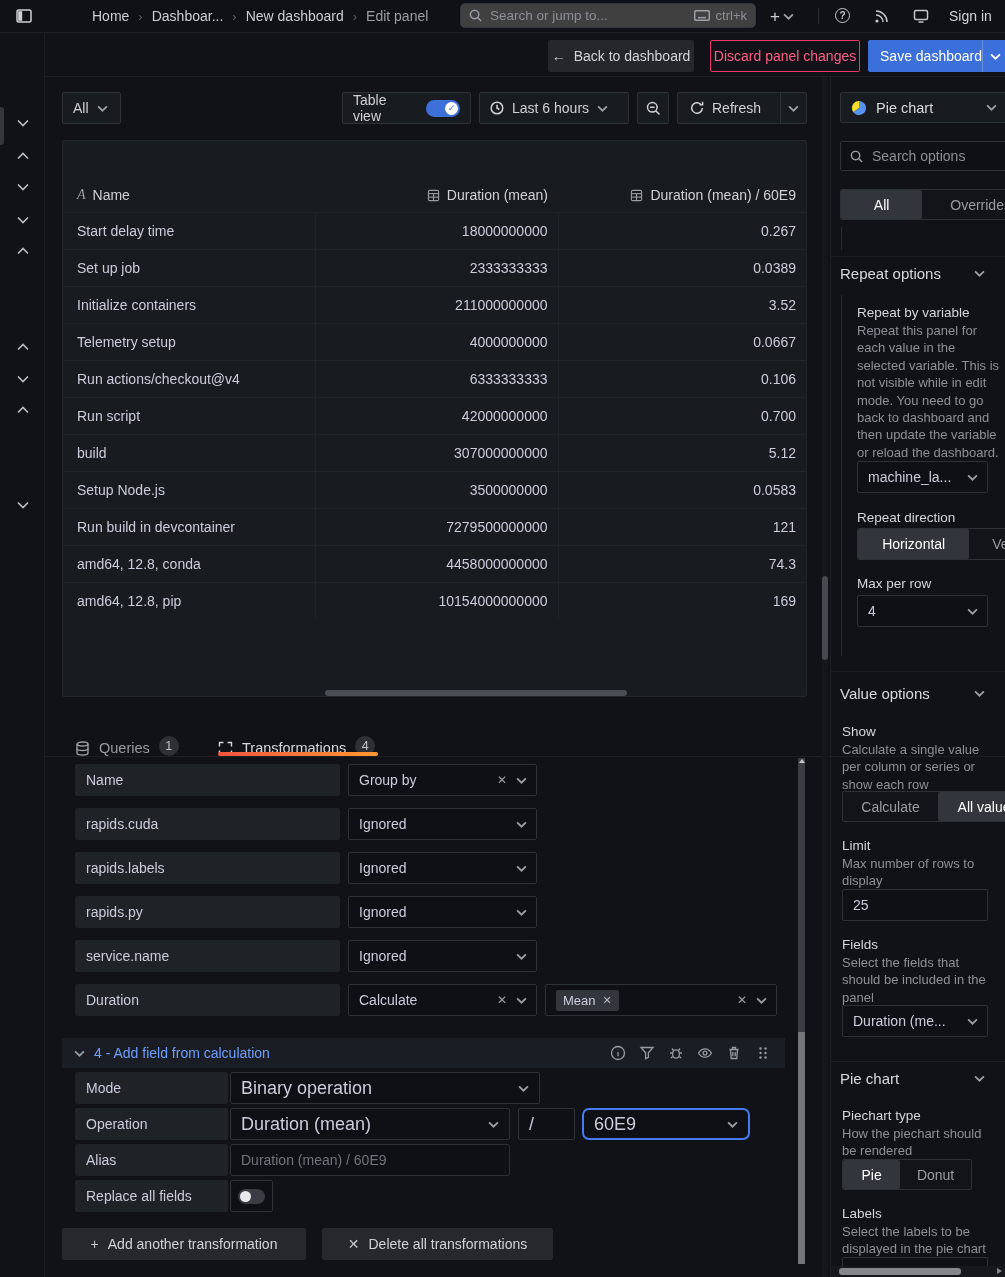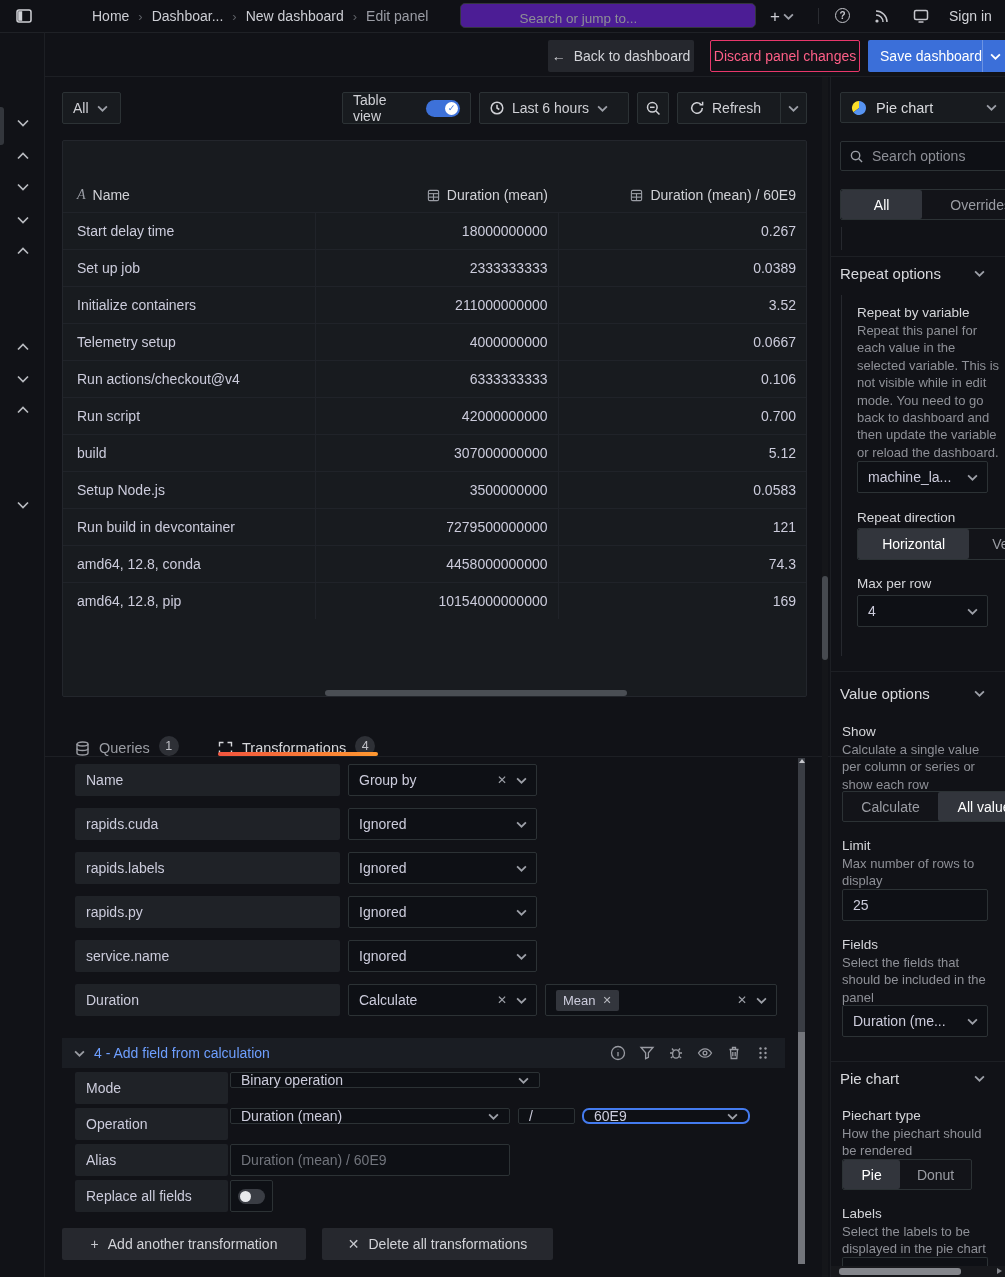--- a/index.html
+++ b/index.html
@@ -9,21 +9,21 @@
   svg{display:block;}
   .caret{width:11px;height:7px;stroke:#9da0a8;fill:none;stroke-width:1.6;flex:none;}
   .sp{flex:1;}
   
   #topbar{position:absolute;left:0;top:0;width:1005px;height:32px;background:#101116;border-bottom:1px solid #1f2126;}
   #dockbtn{position:absolute;left:16px;top:8px;width:16px;height:16px;}
   #breadcrumbs{position:absolute;left:92px;top:0;height:32px;display:flex;align-items:center;font-size:14px;}
   .crumb{color:#cdced4;cursor:pointer;}
   .crumb.last{color:#9b9da5;}
   .sep{color:#5d6066;padding:0 9px;font-size:13px;}
-  #searchbox{position:absolute;left:460px;top:3px;width:296px;height:25px;background:#4c1d95;border:1px solid #33363d;border-radius:5px;display:flex;align-items:center;padding:0 8px;box-sizing:border-box;gap:6px;flex-direction:column;}
+  #searchbox{position:absolute;left:460px;top:3px;width:296px;height:25px;background:#404040;border:1px solid #33363d;border-radius:5px;display:flex;align-items:center;padding:0 8px;box-sizing:border-box;gap:6px;}
   #searchbox input{flex:1;background:transparent;border:none;outline:none;color:#ccccdc;font-size:13.5px;font-family:inherit;min-width:0;}
   #searchbox input::placeholder{color:#8d8f96;}
   .shortcut{color:#8d8f96;font-size:13px;}
   #plusgroup{position:absolute;left:770px;top:0;height:32px;display:flex;align-items:center;gap:3px;color:#cdced4;}
   #plusgroup .plus{font-size:17px;line-height:1;}
   #topdiv{position:absolute;left:818px;top:8px;width:1px;height:16px;background:#2a2c31;}
   #helpbtn{position:absolute;left:835px;top:8px;width:15px;height:15px;border:1.4px solid #c4c5cb;border-radius:50%;color:#c4c5cb;font-size:10px;font-weight:bold;display:flex;align-items:center;justify-content:center;box-sizing:border-box;}
   .topicon{stroke:#c4c5cb;fill:none;stroke-width:1.5;}
   #signin{position:absolute;left:949px;top:0;height:32px;display:flex;align-items:center;font-size:14px;color:#d2d3d8;cursor:pointer;}
   
@@ -82,21 +82,21 @@
   .clr{color:#9da0a8;font-size:12px;line-height:1;cursor:pointer;}
   .pill{background:#33363d;border-radius:2px;padding:3px 7px;font-size:13px;color:#ccccdc;display:flex;align-items:center;gap:7px;}
   .pill .px{font-size:11px;color:#b7b9bf;cursor:pointer;}
   #calcheader{position:absolute;left:62px;top:1038px;width:723px;height:30px;background:#1a1d23;display:flex;align-items:center;padding:0 14px 0 12px;box-sizing:border-box;gap:9px;}
   #calcheader .title{color:#6e9fff;font-size:14px;}
   #calcheader .caret{stroke:#9a9ca3;}
   .hicons{display:flex;align-items:center;gap:13px;margin-left:auto;}
   .hicons svg{width:16px;height:16px;stroke:#9a9ca3;fill:none;stroke-width:1.3;cursor:pointer;}
   .crow{position:absolute;left:75px;height:32px;}
   .crow .tlabel{width:153px;}
-  .cselect{position:absolute;top:0;height:16px;background:#0e1015;border:1px solid #2c3235;border-radius:2px;display:flex;align-items:center;padding:0 10px;box-sizing:border-box;font-size:14px;color:#ccccdc;gap:26px;cursor:pointer;}
+  .cselect{position:absolute;top:0;height:32px;background:#0e1015;border:1px solid #2c3235;border-radius:2px;display:flex;align-items:center;padding:0 10px;box-sizing:border-box;font-size:18px;color:#ccccdc;gap:26px;cursor:pointer;}
   .cselect.focused{border:2px solid #447bef;border-radius:7px;}
   #aliasinput{position:absolute;left:155px;top:0;width:280px;height:32px;background:#0e1015;border:1px solid #2c3235;border-radius:2px;box-sizing:border-box;color:#ccccdc;font-size:14px;padding:0 10px;font-family:inherit;outline:none;}
   #aliasinput::placeholder{color:#71747c;}
   #replacetoggle{position:absolute;left:155px;top:0;width:43px;height:32px;border:1px solid #2c3235;border-radius:2px;background:#0e1015;display:flex;align-items:center;justify-content:center;box-sizing:border-box;cursor:pointer;}
   #replacetoggle .track{width:27px;height:15px;background:#3a3d44;border-radius:8px;position:relative;}
   #replacetoggle .knob{position:absolute;left:2px;top:2px;width:11px;height:11px;background:#e8e9ec;border-radius:50%;}
   .footbtn{position:absolute;top:1228px;height:32px;background:#26282e;border-radius:2px;color:#d2d3d8;font-size:14px;display:flex;align-items:center;justify-content:center;gap:9px;cursor:pointer;}
   #addtransform{left:62px;width:244px;}
   #deltransform{left:322px;width:231px;}
   .footbtn .ic{font-size:14px;color:#c6c7cd;}

